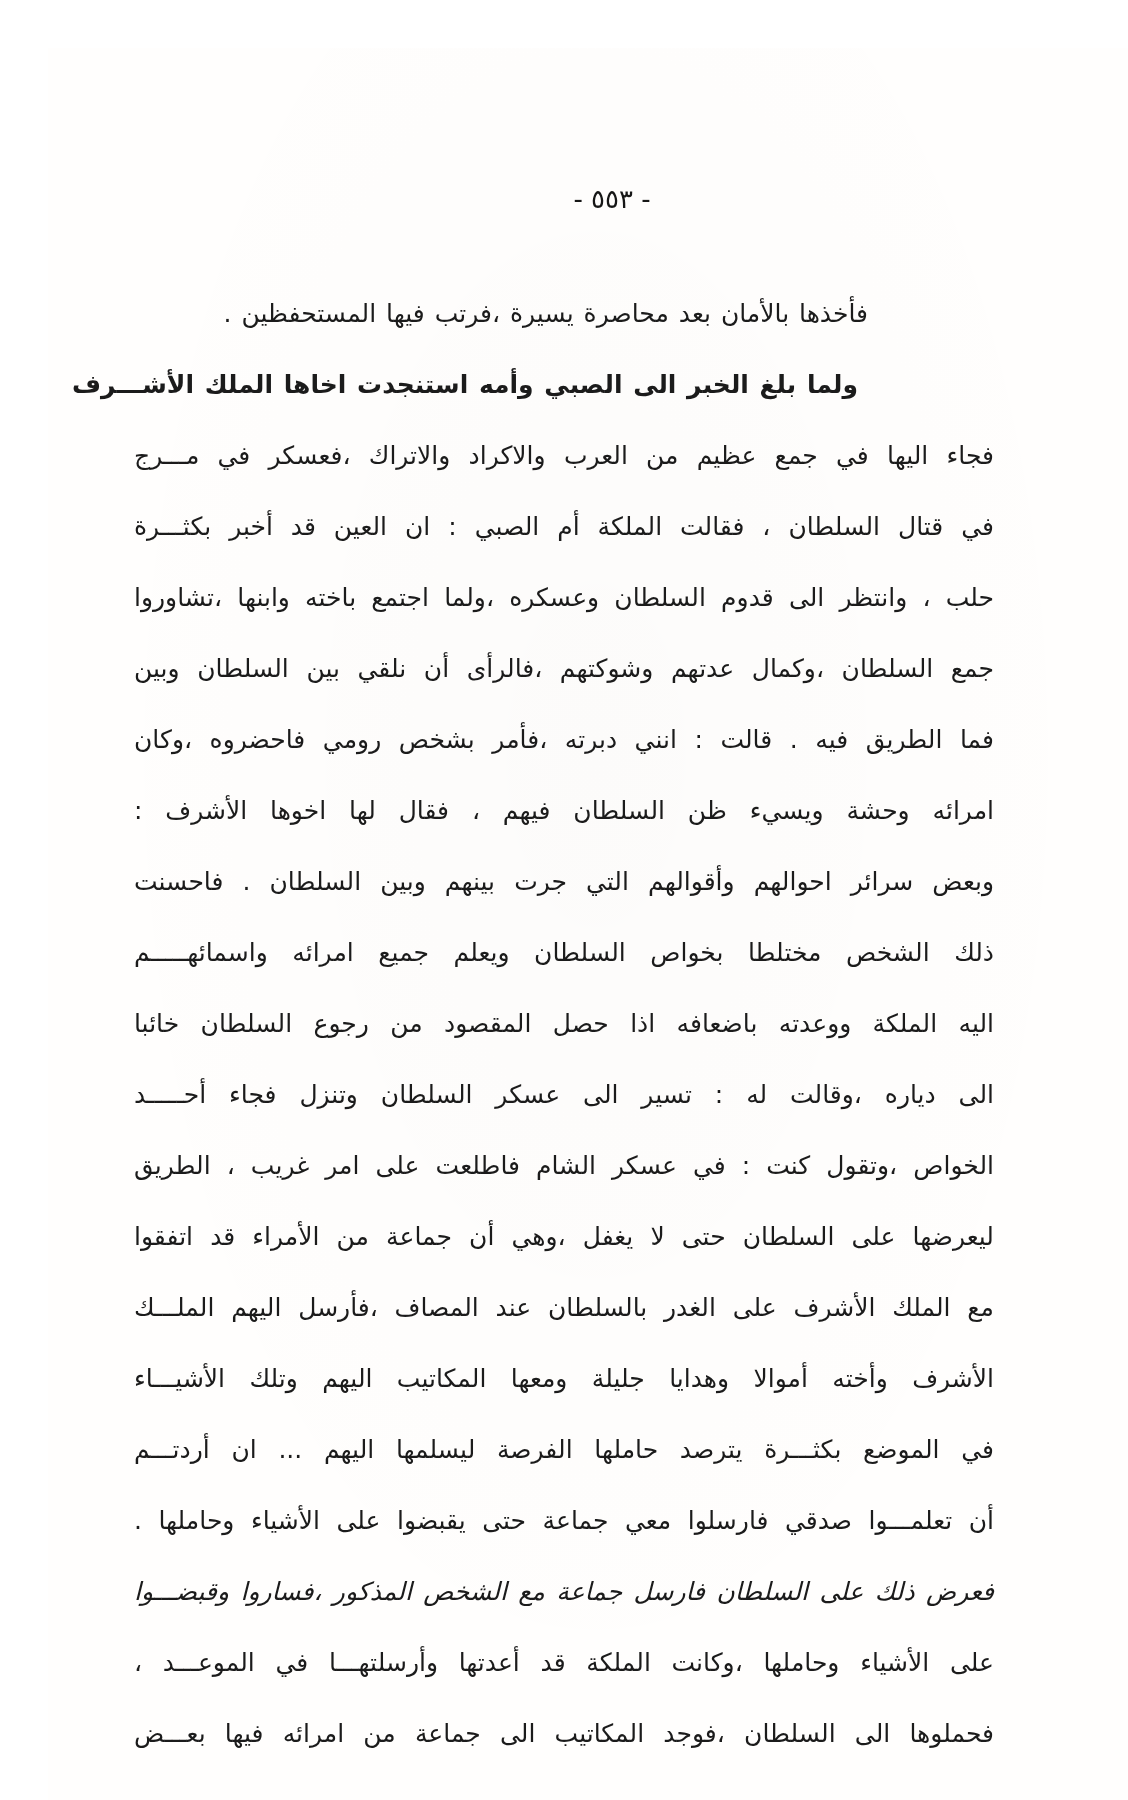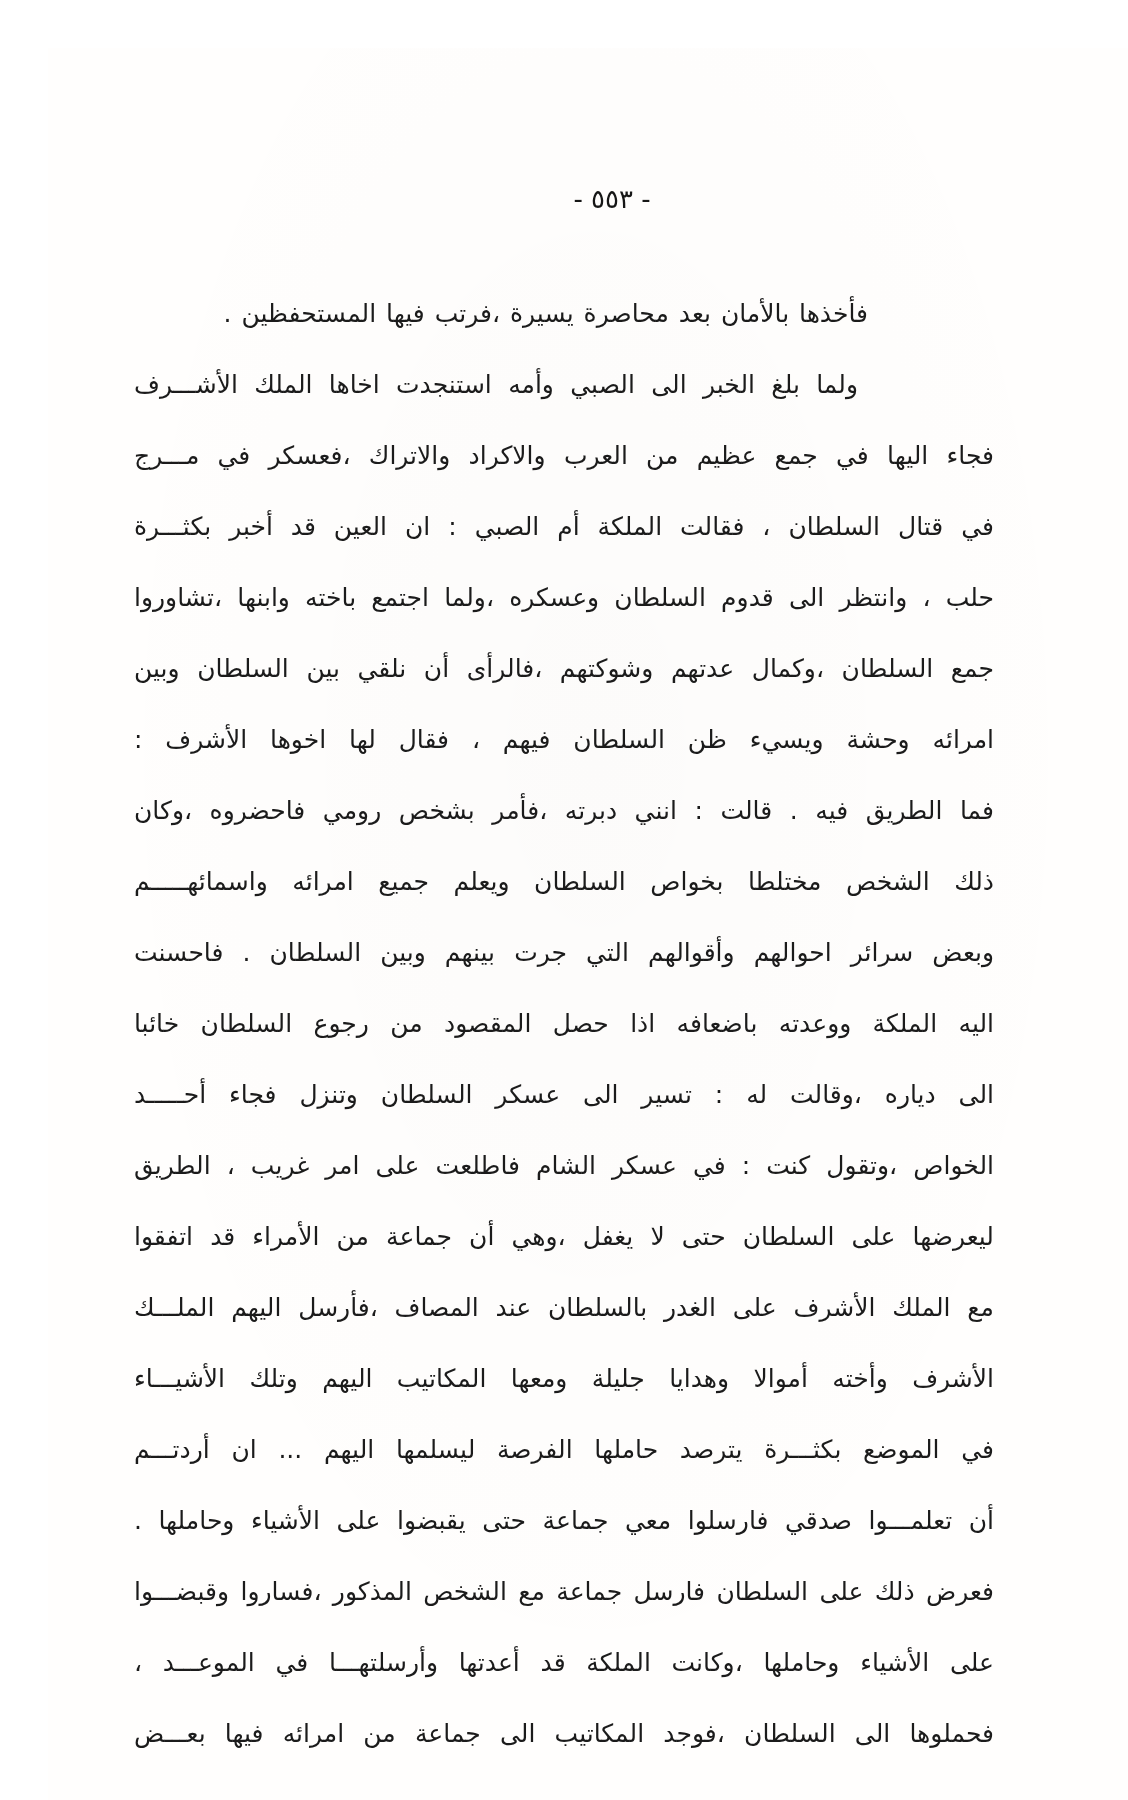--- a/index.html
+++ b/index.html
@@ -52,42 +52,44 @@
   }
   
   .line.first {
     padding-right: 126px;
     padding-left: 128px;
     margin-bottom: 14px;
   }
   
   .line.second {
     padding-right: 136px;
+    font-weight: bold;
   }
   
   .line.gap {
     margin-top: 7px;
+    font-style: italic;
   }
 </style>
 </head>
 <body>
 
 <div class="page">
   <div class="page-number">- ٥٥٣ -</div>
   <div class="text-block">
       <div class="line first">فأخذها بالأمان بعد محاصرة يسيرة ،فرتب فيها المستحفظين .</div>
       <div class="line second">ولما بلغ الخبر الى الصبي وأمه استنجدت اخاها الملك الأشـــرف</div>
       <div class="line">فجاء اليها في جمع عظيم من العرب والاكراد والاتراك ،فعسكر في مـــرج</div>
       <div class="line">في قتال السلطان ، فقالت الملكة أم الصبي : ان العين قد أخبر بكثـــرة</div>
       <div class="line">حلب ، وانتظر الى قدوم السلطان وعسكره ،ولما اجتمع باخته وابنها ،تشاوروا</div>
       <div class="line">جمع السلطان ،وكمال عدتهم وشوكتهم ،فالرأى أن نلقي بين السلطان وبين</div>
+      <div class="line">فما الطريق فيه . قالت : انني دبرته ،فأمر بشخص رومي فاحضروه ،وكان</div>
       <div class="line">امرائه وحشة ويسيء ظن السلطان فيهم ، فقال لها اخوها الأشرف :</div>
-      <div class="line">فما الطريق فيه . قالت : انني دبرته ،فأمر بشخص رومي فاحضروه ،وكان</div>
+      <div class="line">وبعض سرائر احوالهم وأقوالهم التي جرت بينهم وبين السلطان . فاحسنت</div>
       <div class="line">ذلك الشخص مختلطا بخواص السلطان ويعلم جميع امرائه واسمائهـــــم</div>
-      <div class="line">وبعض سرائر احوالهم وأقوالهم التي جرت بينهم وبين السلطان . فاحسنت</div>
       <div class="line">اليه الملكة ووعدته باضعافه اذا حصل المقصود من رجوع السلطان خائبا</div>
       <div class="line">الى دياره ،وقالت له : تسير الى عسكر السلطان وتنزل فجاء أحـــــد</div>
       <div class="line">الخواص ،وتقول كنت : في عسكر الشام فاطلعت على امر غريب ، الطريق</div>
       <div class="line">ليعرضها على السلطان حتى لا يغفل ،وهي أن جماعة من الأمراء قد اتفقوا</div>
       <div class="line">مع الملك الأشرف على الغدر بالسلطان عند المصاف ،فأرسل اليهم الملـــك</div>
       <div class="line">الأشرف وأخته أموالا وهدايا جليلة ومعها المكاتيب اليهم وتلك الأشيـــاء</div>
       <div class="line">في الموضع بكثـــرة يترصد حاملها الفرصة ليسلمها اليهم ... ان أردتـــم</div>
       <div class="line">أن تعلمـــوا صدقي فارسلوا معي جماعة حتى يقبضوا على الأشياء وحاملها .</div>
       <div class="line gap">فعرض ذلك على السلطان فارسل جماعة مع الشخص المذكور ،فساروا وقبضـــوا</div>
       <div class="line">على الأشياء وحاملها ،وكانت الملكة قد أعدتها وأرسلتهـــا في الموعـــد ،</div>

